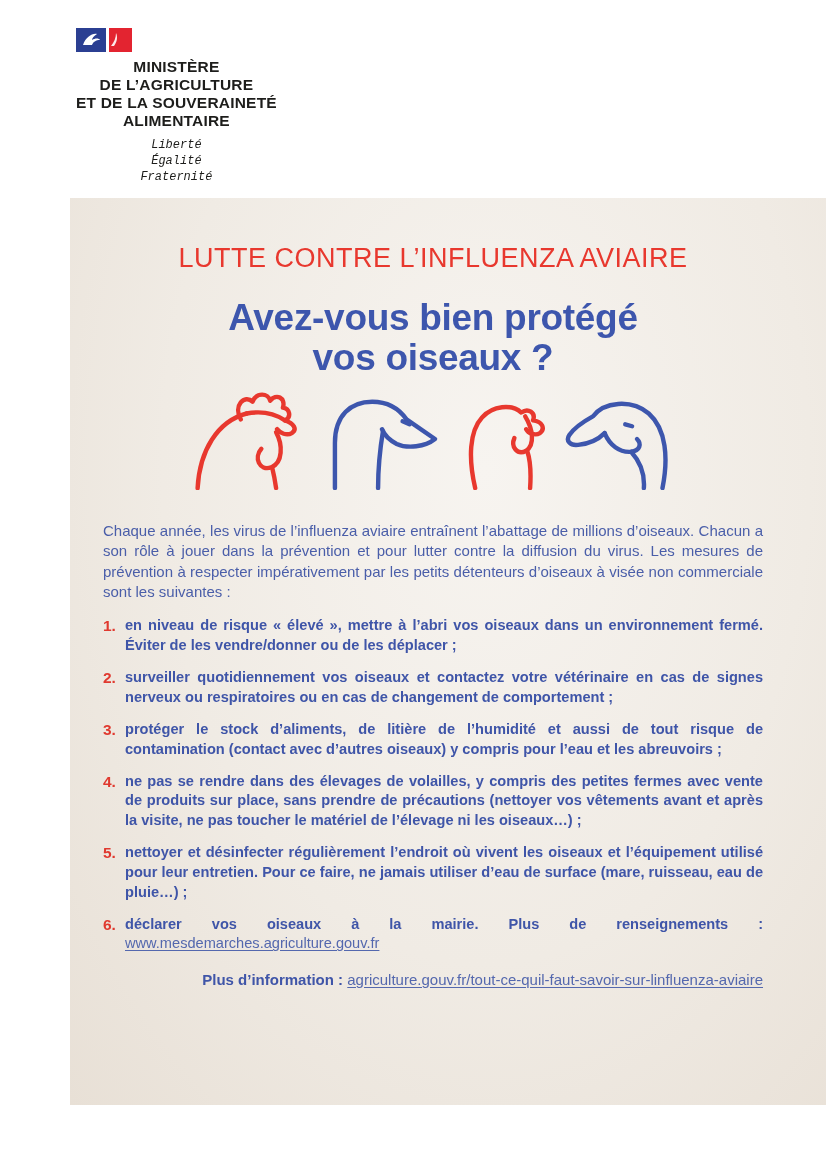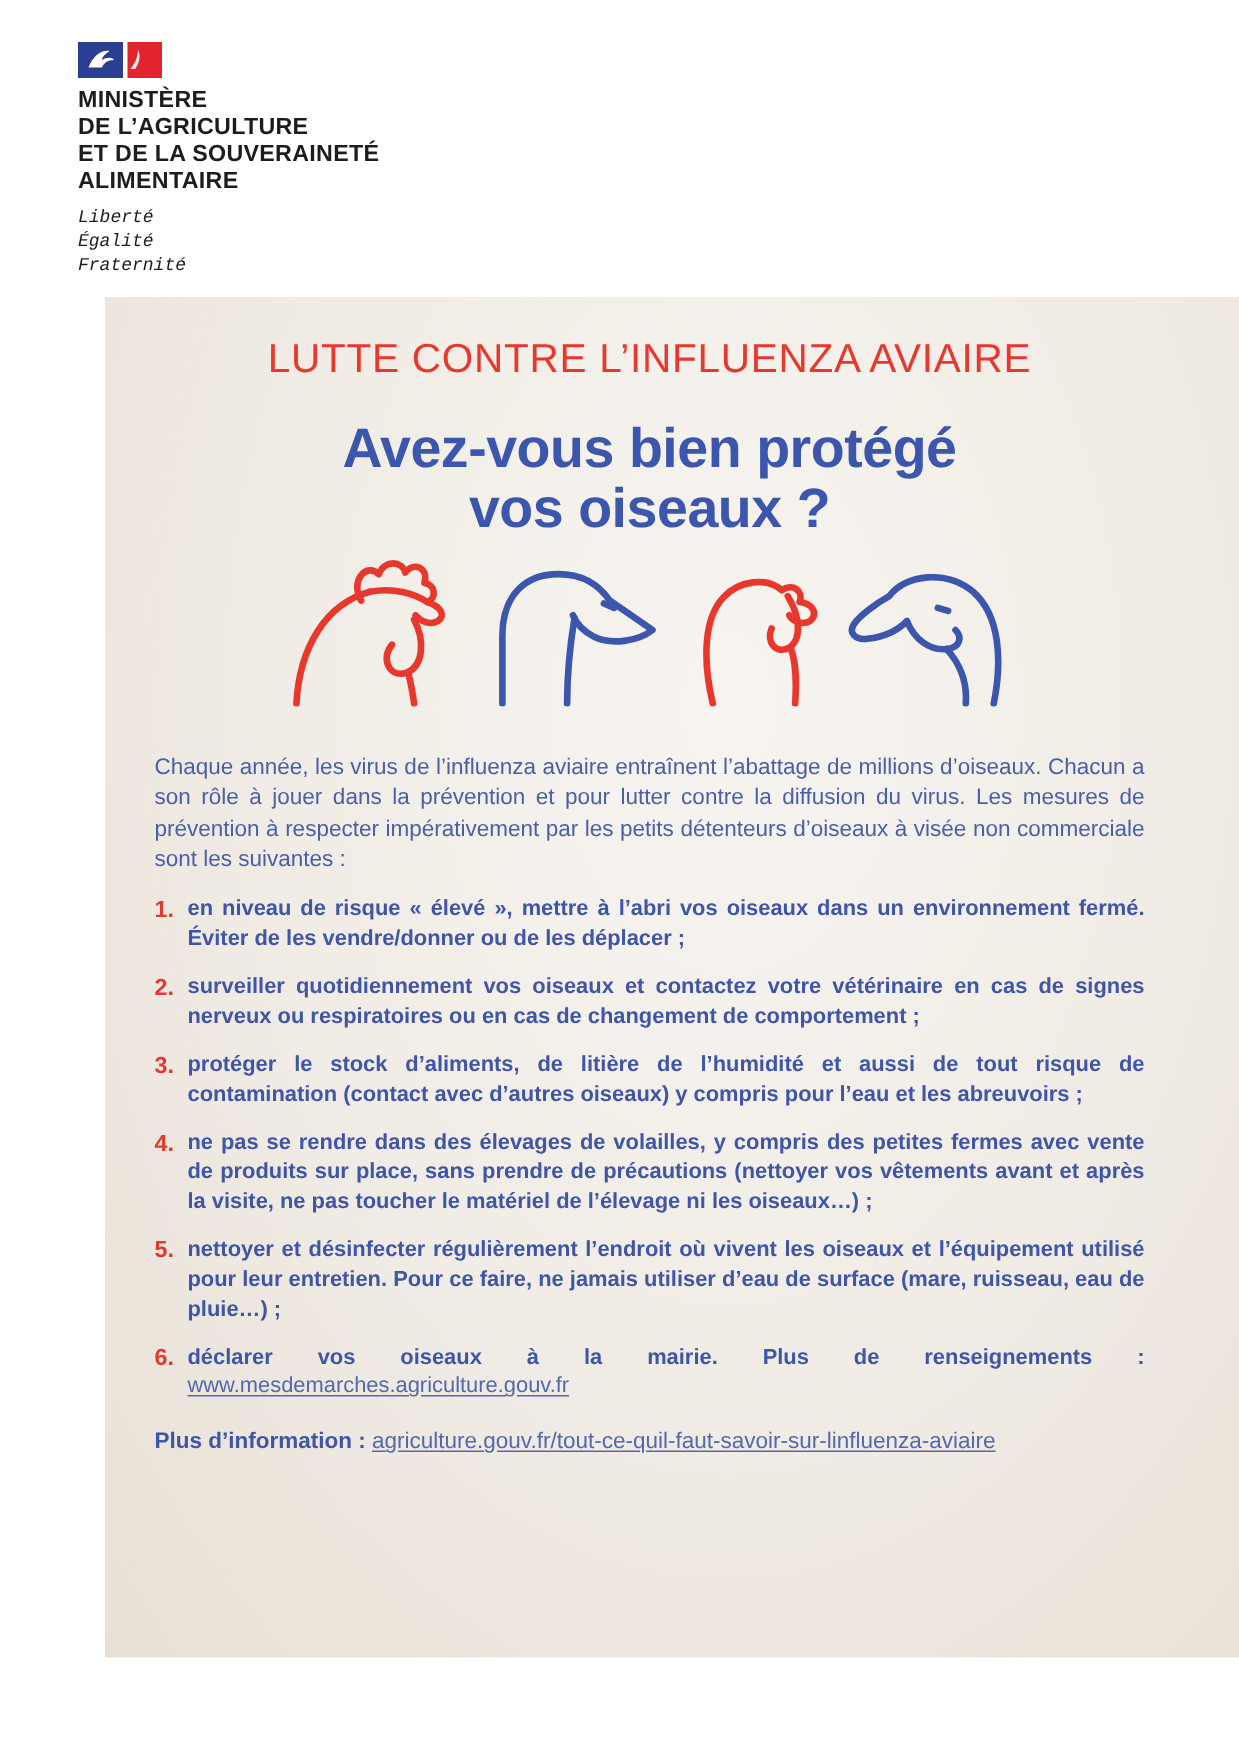--- a/index.html
+++ b/index.html
@@ -6,42 +6,42 @@
   html,body { width:826px; }
   body {
     width:826px; height:1169px;
     background:#ffffff;
     font-family:"Liberation Sans", sans-serif;
     position:relative;
     overflow:hidden;
   }
 
   
-  .gov-logo { position:absolute; left:52px; top:28px; }
+  .gov-logo { position:absolute; left:76px; top:28px;text-align:center; }
   .flag { display:flex; width:56px; height:24px; margin-bottom:6px; }
   .ministry-name {
     font-weight:bold; font-size:15.5px; line-height:1.16;
     color:#1d1d1b; letter-spacing:.2px;
   }
   .motto {
     margin-top:8px;
     font-family:Liberation Mono, monospace;
     font-style:italic; font-size:12px; line-height:1.32; color:#1d1d1b;
   }
 
   
   .card {
     position:absolute; left:70px; top:198px; right:0; height:907px;
     background:radial-gradient(ellipse at 55% 30%, #f7f4f0 0%, #f0ebe4 55%, #e8e0d6 100%);
   }
   .content { width:660px; margin-left:33px; padding-top:26px; }
 
   .supertitle {
     text-align:center; color:#e8382e;
-    font-size:27px; font-weight:400; letter-spacing:.5px;
+    font-size:27px; font-weight:400; letter-spacing:.5px;margin-top:19px;
   }
   .main-title {
     margin-top:24px; text-align:center; color:#3d56ad;
     font-size:37px; font-weight:bold; line-height:1.08; letter-spacing:-.3px;
   }
 
   .birds { display:block; margin:10px auto 0 auto; }
 
   .banner-blue {
     background:#4156ae; color:#ffffff; text-align:center;
@@ -66,21 +66,21 @@
   .link {
     color:#5468ae; text-decoration:underline; text-underline-offset:2px; cursor:pointer;
   }
 
   .banner-red {
     margin-top:23px; background:#d8443c; color:#ffffff; text-align:center;
     padding:13px 28px; font-size:19px; font-weight:bold; line-height:1.45;
   }
 
   .more-info {
-    margin-top:17px; text-align:left; font-size:15px; color:#3f55a8;
+    margin-top:17px; text-align:right; font-size:15px; color:#3f55a8;
   }
   .more-info .lbl { font-weight:bold; }
 </style>
 </head>
 <body>
 
 <div class="gov-logo">
   <div class="flag">
     <svg width="56" height="24" viewBox="0 0 56 24" aria-hidden="true">
       <rect x="0" y="0" width="30" height="24" fill="#2b3f92"></rect>

